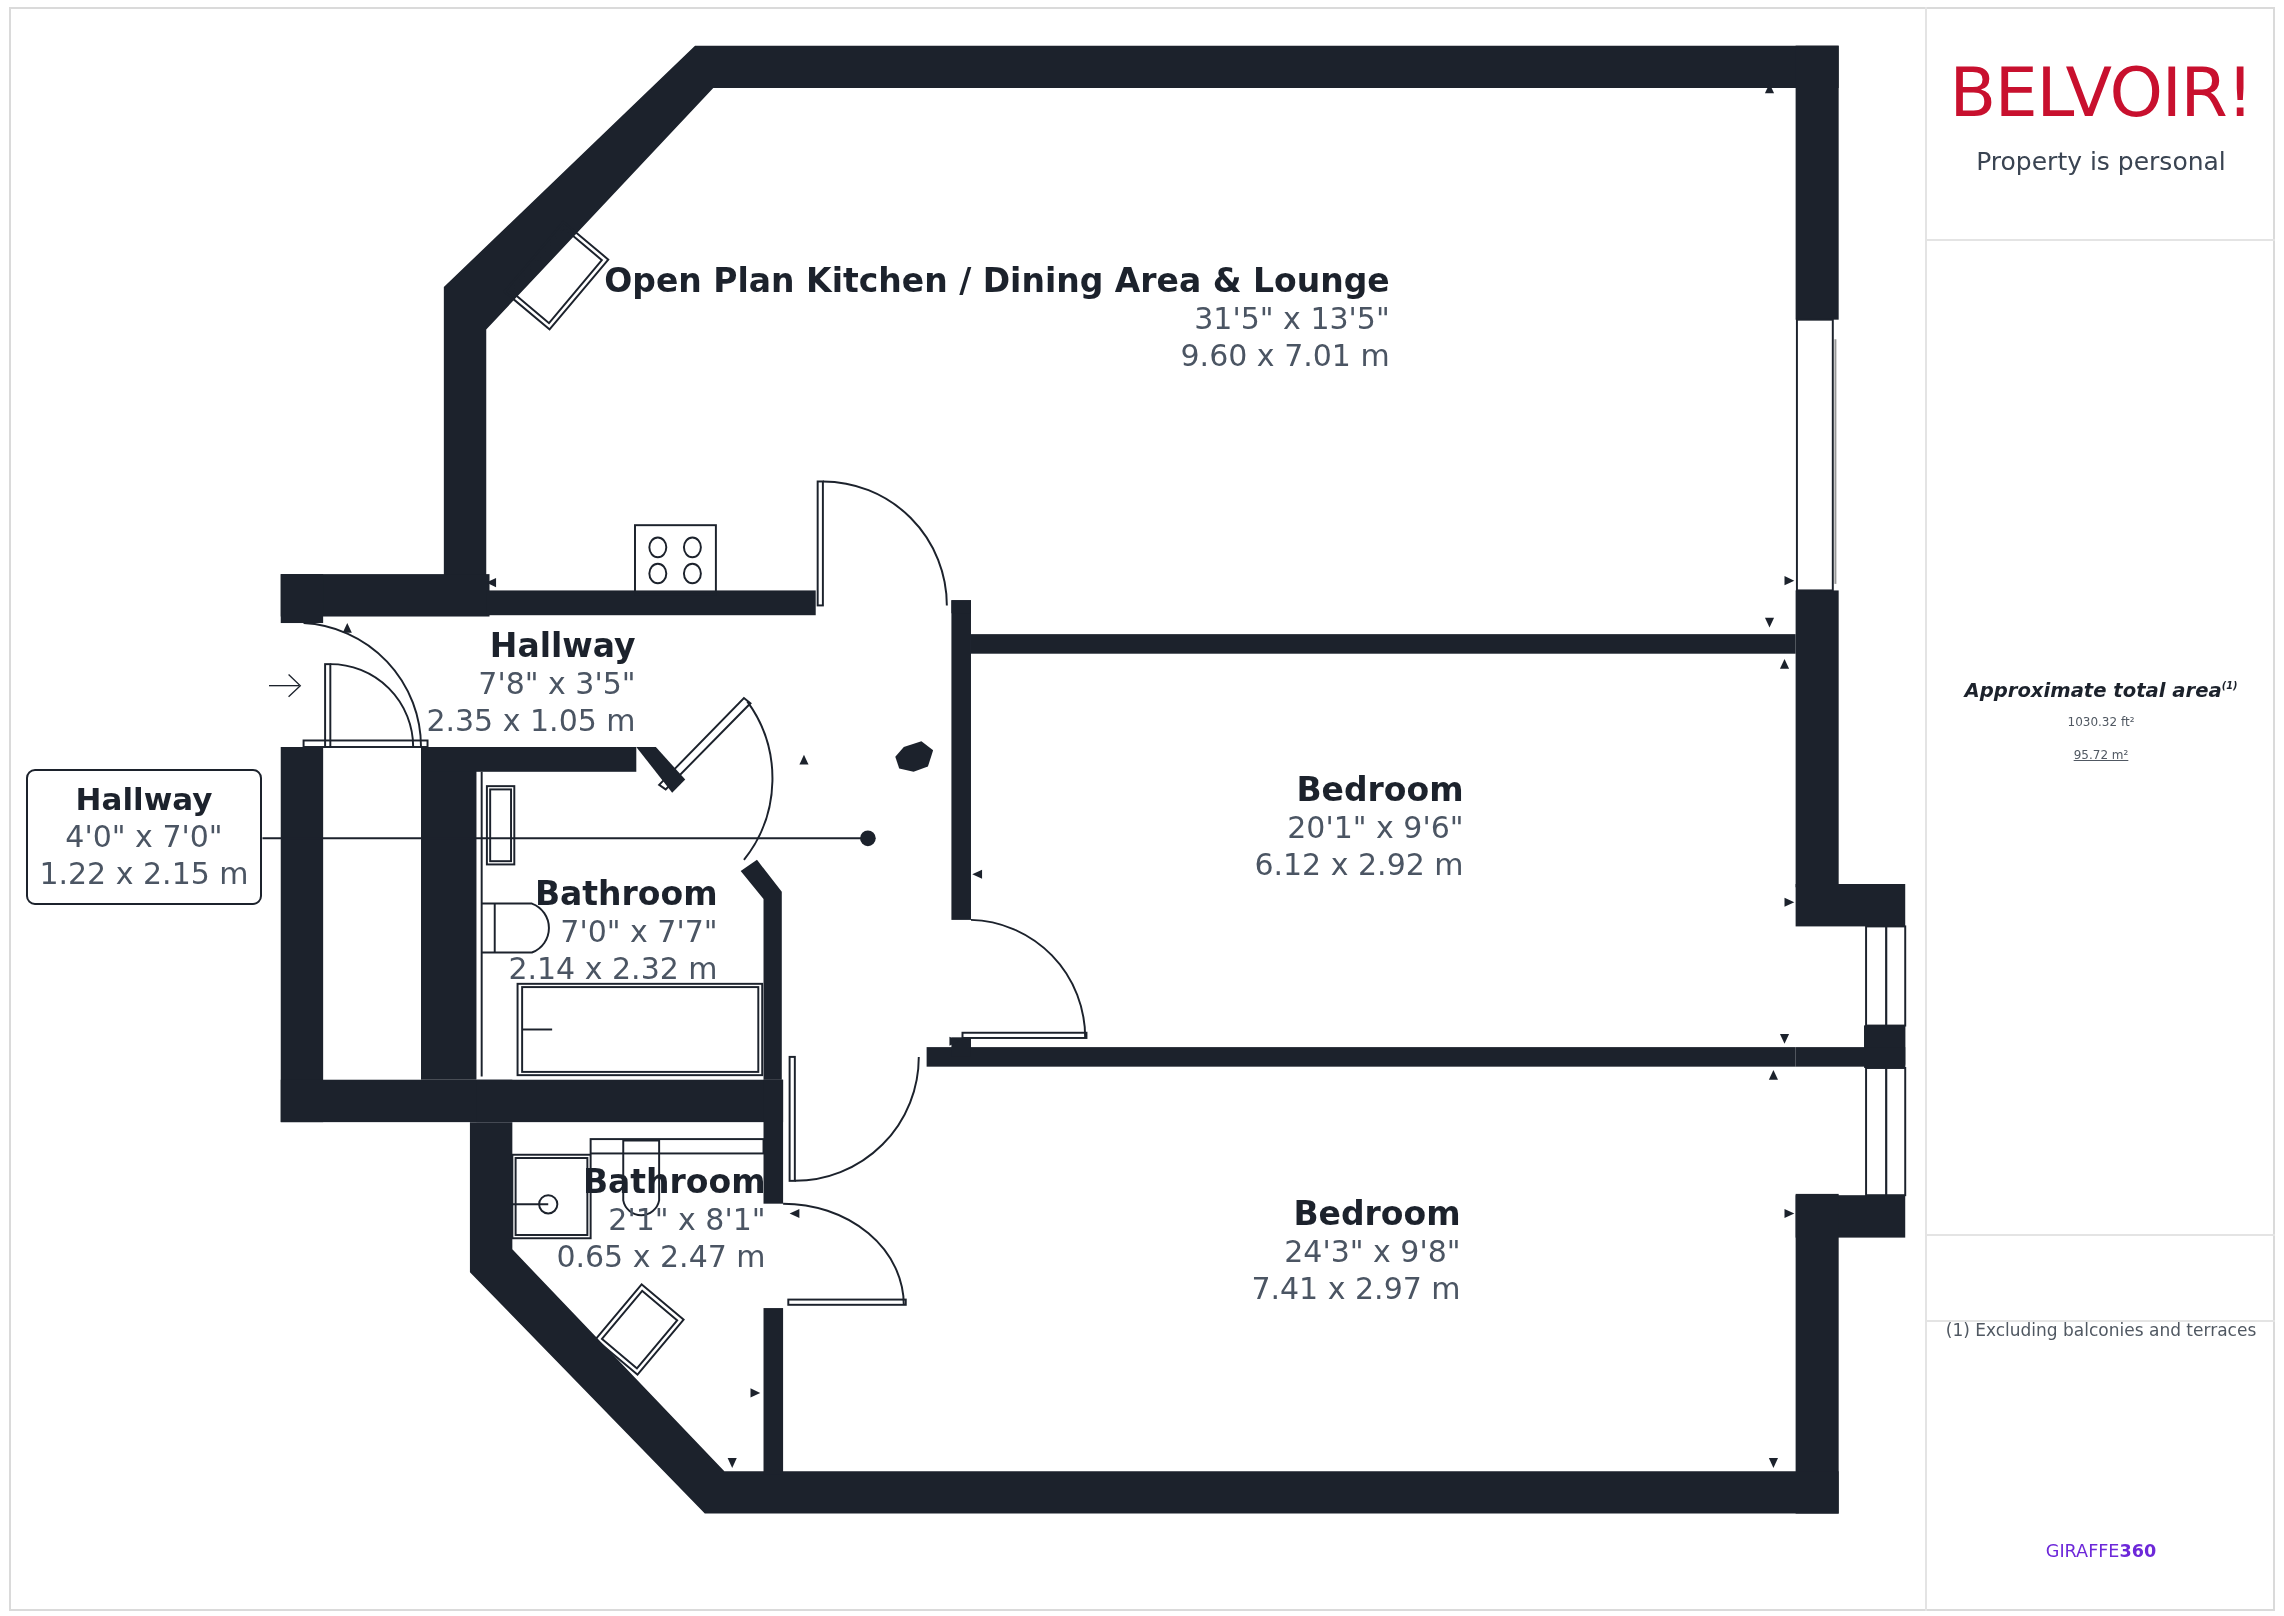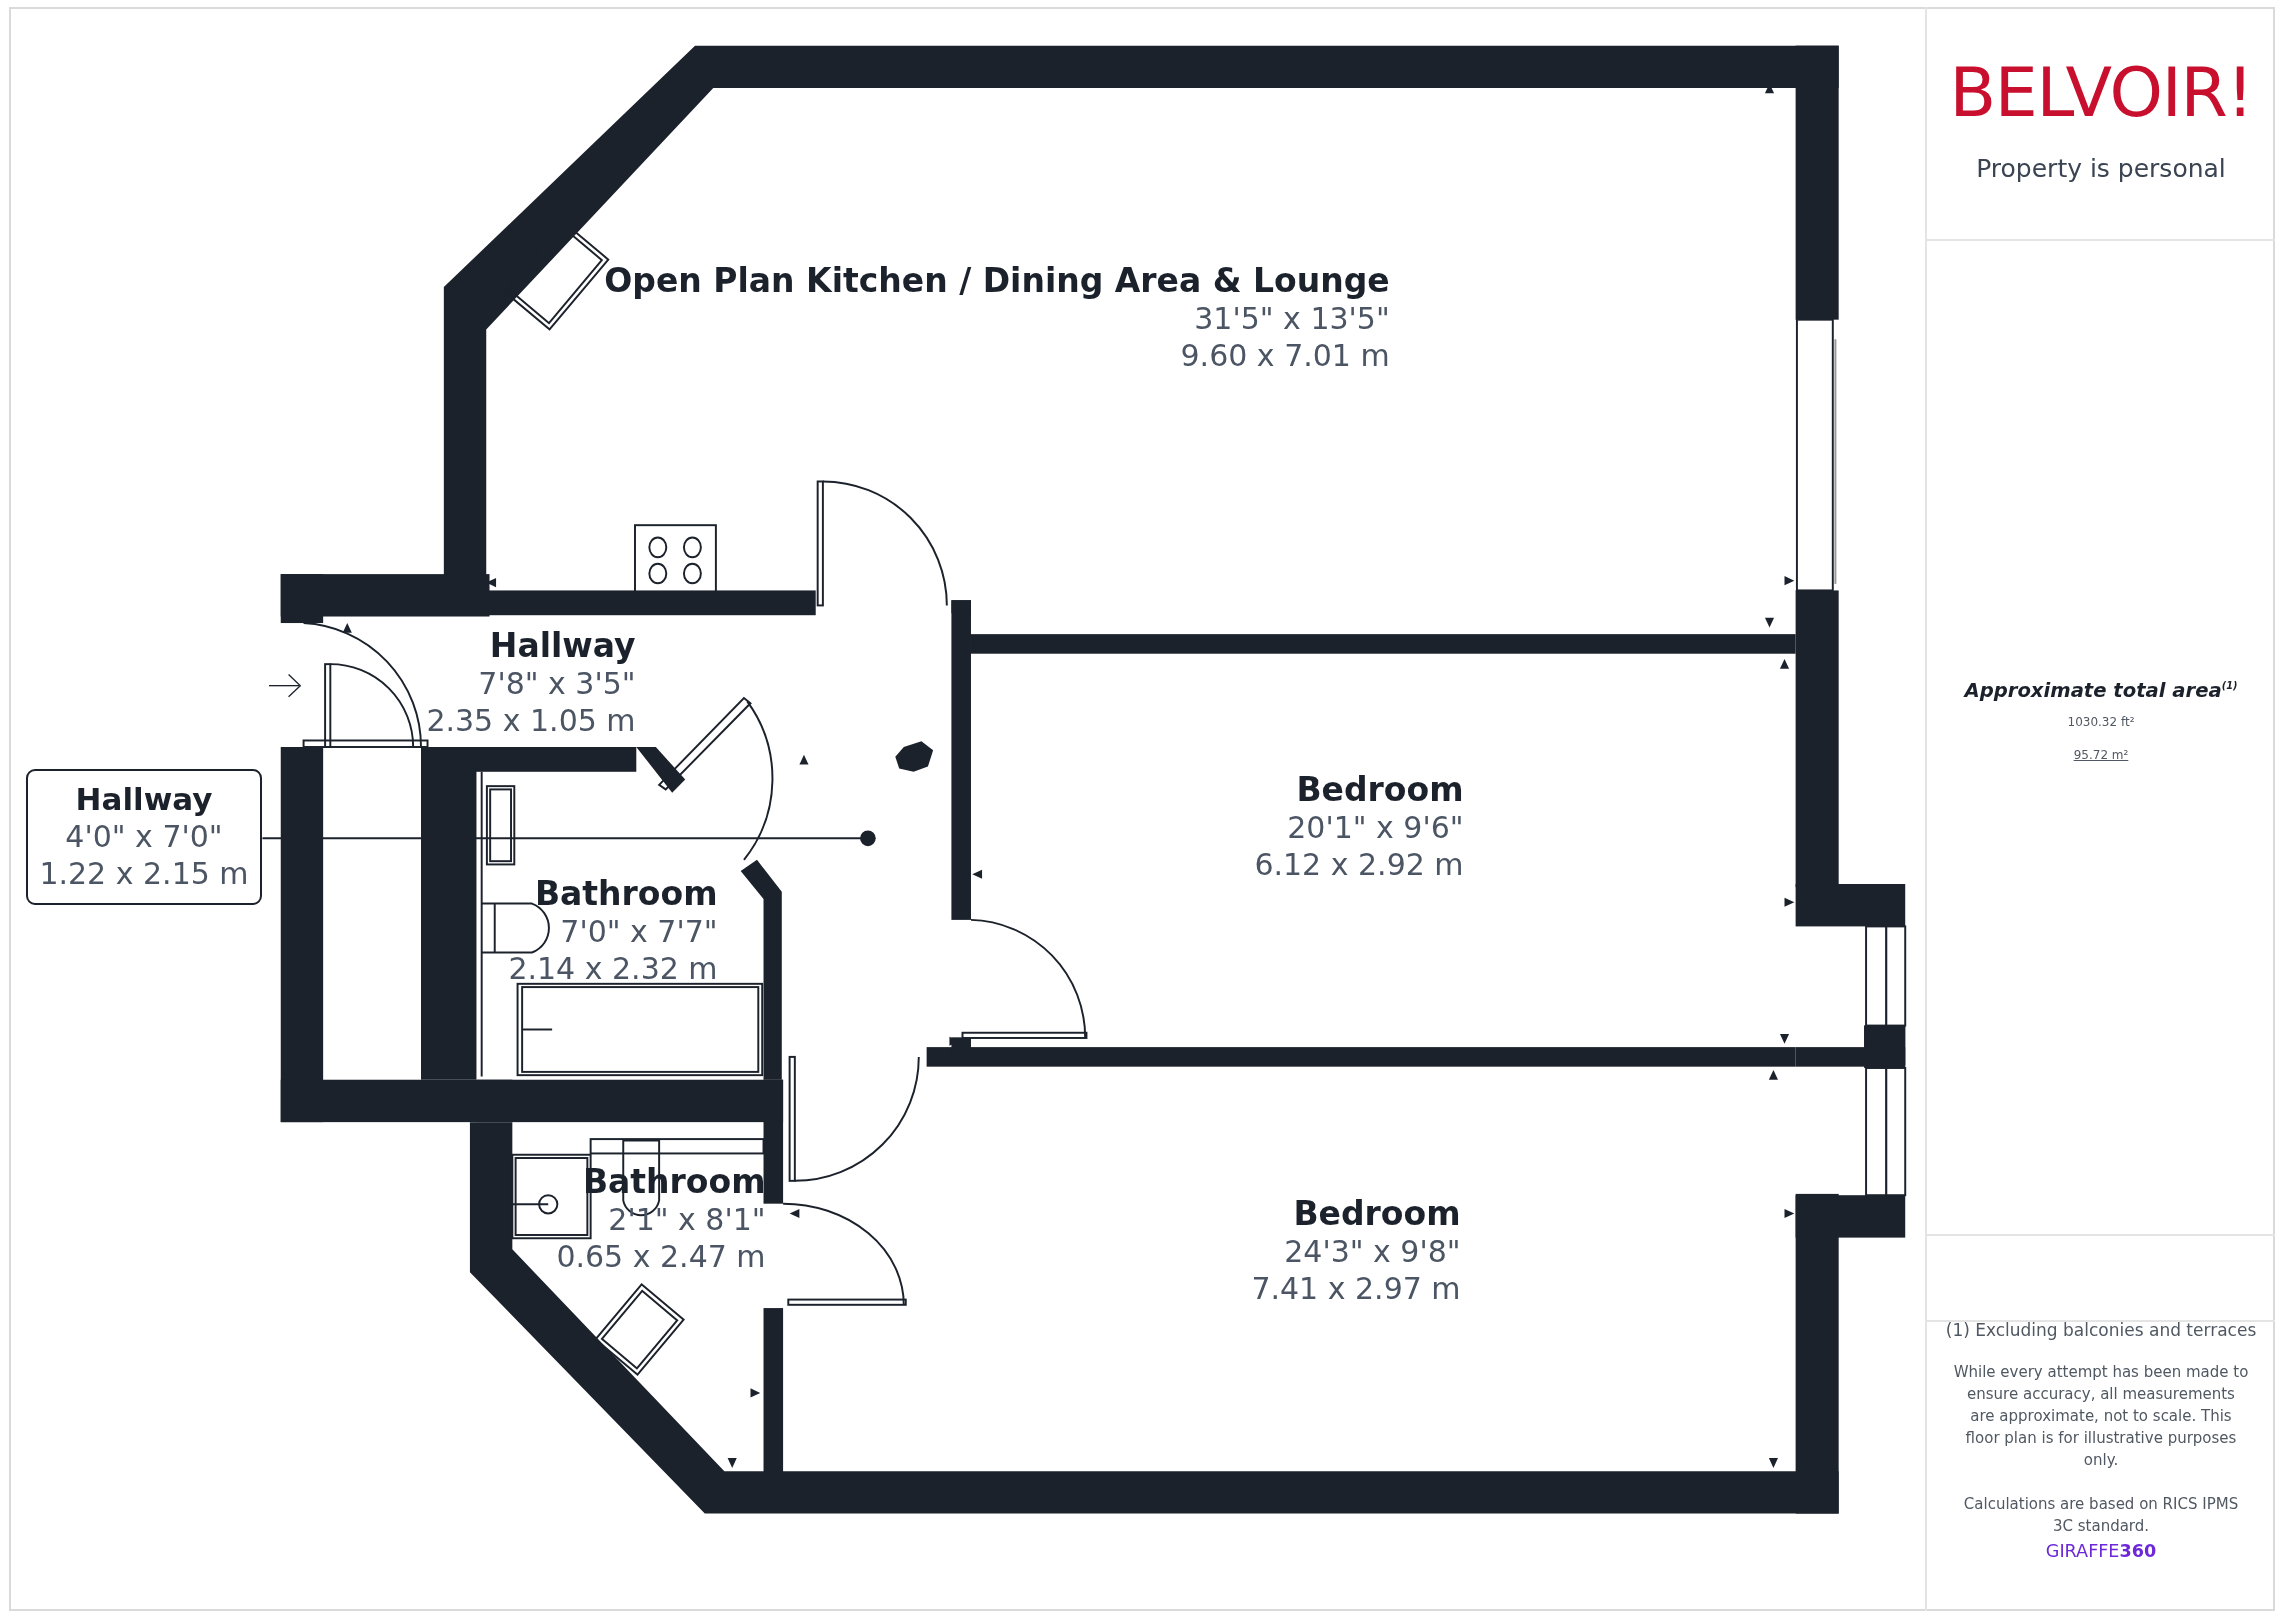--- a/index.html
+++ b/index.html
@@ -3,21 +3,21 @@
 <meta charset="utf-8">
 <style>
   html, body { margin: 0; padding: 0; background: #ffffff; }
   body { width: 2284px; height: 1616px; position: relative; overflow: hidden; font-family: "DejaVu Sans", sans-serif; }
   .frame { position: absolute; left: 9px; top: 6.5px; width: 2266px; height: 1604px; border: 2px solid #dadada; box-sizing: border-box; }
   .plan { position: absolute; left: 0; top: 0; width: 1925px; height: 1616px; }
   .sidebar { position: absolute; left: 1925px; top: 6.5px; width: 350px; height: 1604px; border-left: 2px solid #e4e4e4; box-sizing: border-box; }
   .sb-section { position: absolute; left: 0; width: 100%; text-align: center; box-sizing: border-box; }
   .sb-divider { position: absolute; left: 0; width: 100%; height: 2px; background: #e4e4e4; }
   .brand { top: 52px; color: #c8102e; font-family: "DejaVu Sans", sans-serif; font-size: 68px; letter-spacing: -1.3px; line-height: 1; font-weight: normal; }
-  .tagline { top: 147px; color: #3a4452; font-size: 25px; }
+  .tagline { top: 140px; color: #3a4452; font-size: 25px; }
   .area-title { top: 672px; color: #1c222c; font-size: 19.6px; font-weight: bold; font-style: italic; }
   .area-title sup { font-size: 9.8px; }
   .area-val { color: #505862; font-size: 12px; }
   .footnote { top: 1313px; color: #505862; font-size: 17px; }
   .disclaimer { top: 1354px; color: #505862; font-size: 15px; line-height: 22px; padding: 0 26px; }
   .giraffe { top: 1534px; color: #6d28d9; font-size: 17.6px; }
   .giraffe b { font-weight: bold; }
   .room-label { position: absolute; text-align: right; transform: translateX(-50%); white-space: nowrap; }
   .room-name { color: #1c222c; font-weight: bold; font-size: 33px; line-height: 39px; }
   .room-dim { color: #4b5563; font-size: 30px; line-height: 37px; }
@@ -218,23 +218,18 @@
   <div class="sb-section area-title">
     <span>Approximate total area</span><sup>(1)</sup>
   </div>
   <div class="sb-section area-val" style="top:708px;">1030.32 ft²</div>
   <div class="sb-section area-val" style="top:741px;text-decoration:underline;">95.72 m²</div>
 
   <div class="sb-divider" style="top:1227px;"></div>
   <div class="sb-section footnote">(1) Excluding balconies and terraces</div>
   <div class="sb-divider" style="top:1313px;"></div>
 
-  <div class="sb-section disclaimer">
-    <div>While every attempt has been made to ensure accuracy, all measurements are approximate, not to scale. This floor plan is for illustrative purposes only.</div>
-    <div style="height:22px;"></div>
-    <div>Calculations are based on RICS IPMS 3C standard.</div>
-  </div>
 
   <div class="sb-section giraffe">
     <span>GIRAFFE</span><b>360</b>
   </div>
 </div>
 
 
 </body></html>

